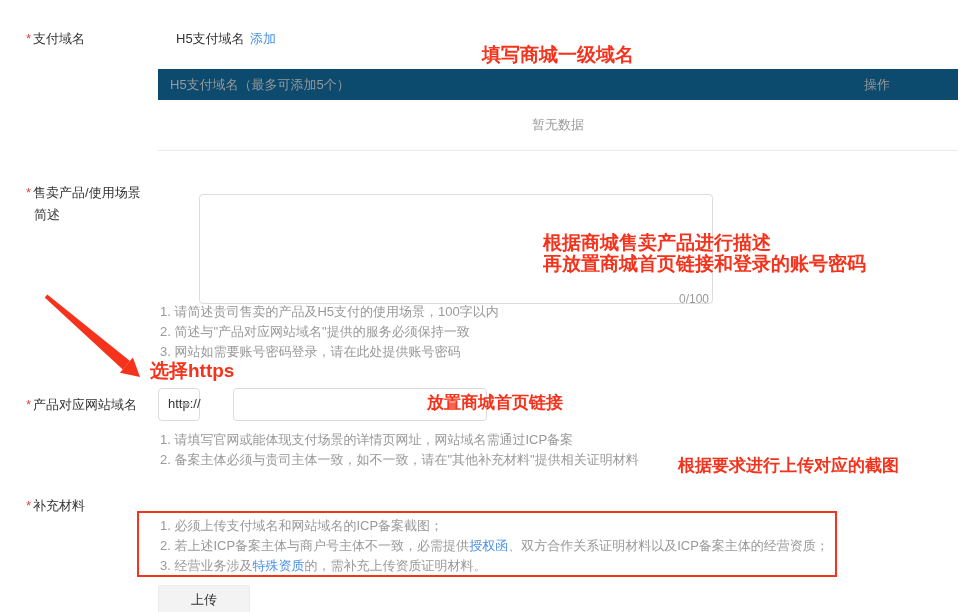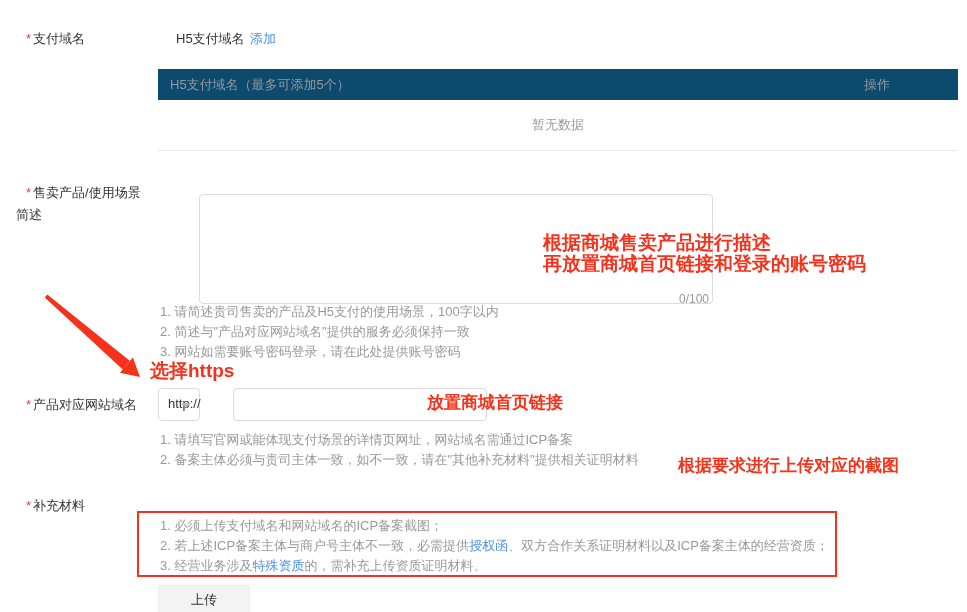--- a/index.html
+++ b/index.html
@@ -46,35 +46,36 @@
 <body>
 
 <div class="screen">
 
   <div class="abs label" style="left:26px;top:30px;">
     <span class="req">*</span><span>支付域名</span>
   </div>
   <div class="abs label" style="left:176px;top:30px;">H5支付域名</div>
   <a class="abs link" style="left:250px;top:30px;">添加</a>
 
+  <div class="abs annotation big" style="left:482px;top:42px;">填写商城一级域名</div>
 
   <div class="abs domain-table">
     <div class="thead">
       <span class="col-main">H5支付域名（最多可添加5个）</span>
       <span class="col-op">操作</span>
     </div>
     <div class="tbody-row">
       <span>暂无数据</span>
     </div>
   </div>
 
   <div class="abs label" style="left:26px;top:184px;">
     <span class="req">*</span><span>售卖产品/使用场景</span>
   </div>
-  <div class="abs label" style="left:16px;top:206px;">简述</div>
+  <div class="abs label" style="left:34px;top:206px;">简述</div>
 
   <div class="abs ta-wrap">
     <textarea style=""></textarea>
     <span class="counter">0/100</span>
   </div>
 
   <div class="abs annotation big" style="left:543px;top:251px;">再放置商城首页链接和登录的账号密码</div>
   <div class="abs annotation big" style="left:543px;top:230px;">根据商城售卖产品进行描述</div>
 
   <div class="abs helper" style="left:160px;top:302px;">1. 请简述贵司售卖的产品及H5支付的使用场景，100字以内</div>

